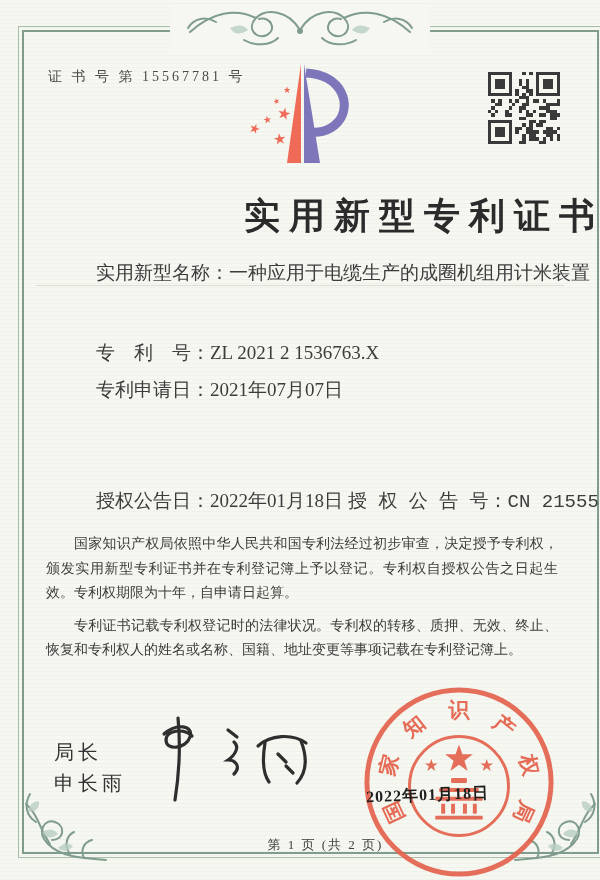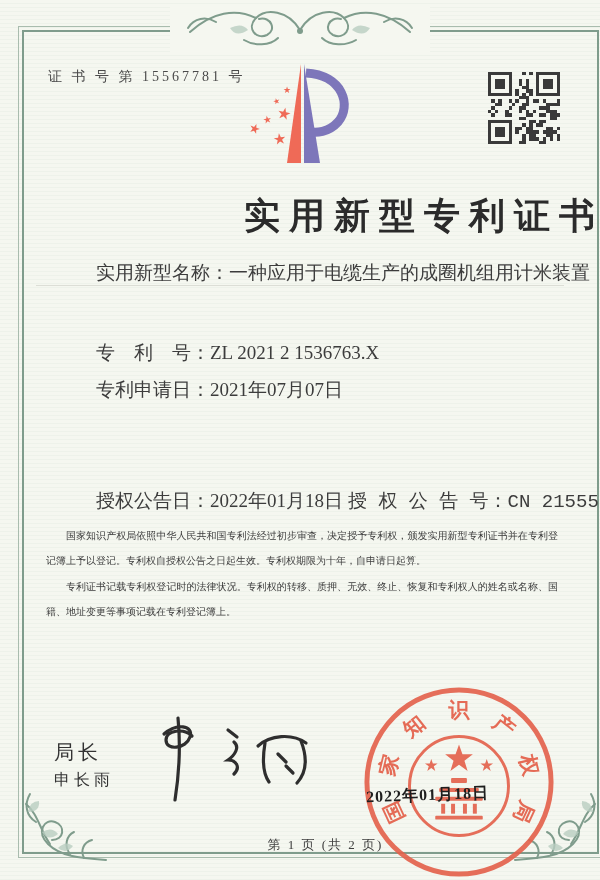--- a/index.html
+++ b/index.html
@@ -20,23 +20,23 @@
   .logo .star{position:absolute;color:#ef6a57;line-height:1;}
   .qr{position:absolute;left:488px;top:72px;width:72px;height:72px;}
   .title{position:absolute;left:0;right:0;top:176px;margin:16px;text-align:right;
     font-size:36px;font-weight:700;letter-spacing:9px;color:#2b2b2b;}
   .row{position:absolute;left:56px;right:40px;font-size:19px;white-space:nowrap;margin-left:40px;}
   .row .lbl{color:#3c3c3c;}
   .row .val{color:#3c3c3c;}
   .row2cell .cell2{position:absolute;left:252px;top:0;font-family:Liberation Mono, monospace;}
   .name-divider{position:absolute;left:36px;top:285px;width:528px;height:1px;background:rgba(110,110,100,.18);}
   .paras{position:absolute;left:46px;top:524px;width:512px;}
-  .paras p{margin:0 0 2px 0;font-size:10px;line-height:24.5px;text-indent:2em;text-align:justify;color:#3c3c3c;}
+  .paras p{margin:8px 0 2px 0;font-size:14px;line-height:24.5px;text-indent:2em;text-align:justify;color:#3c3c3c;}
   .sig-title{position:absolute;left:54px;top:739px;font-size:20px;letter-spacing:4px;color:#333;}
-  .sig-name{position:absolute;left:54px;top:770px;font-size:16px;letter-spacing:4px;color:#333;}
+  .sig-name{position:absolute;left:54px;top:770px;font-size:20px;letter-spacing:4px;color:#333;}
   .signature{position:absolute;left:138px;top:710px;width:200px;height:100px;}
   .seal{position:absolute;left:360px;top:683px;width:198px;height:198px;}
   .seal svg{position:absolute;left:0;top:0;}
   .seal-ring{position:absolute;left:0;top:0;width:198px;height:198px;}
   .seal-ring span{position:absolute;font-size:21px;font-weight:700;color:#e4604a;opacity:.92;}
   .seal-date{position:absolute;left:366px;top:785px;font-size:16px;font-weight:700;color:#1e1e1e;
     letter-spacing:1px;transform:rotate(-2deg);white-space:nowrap;}
   .footer{position:absolute;left:0;right:0;top:836px;text-align:center;font-size:13px;letter-spacing:2px;color:#3f3f3f;margin-left:31px;}
   .green-stroke{stroke:#7f9c8c;fill:none;stroke-width:2;stroke-linecap:round;}
   .green-fill{fill:#b9cdc0;stroke:none;opacity:.8;}

